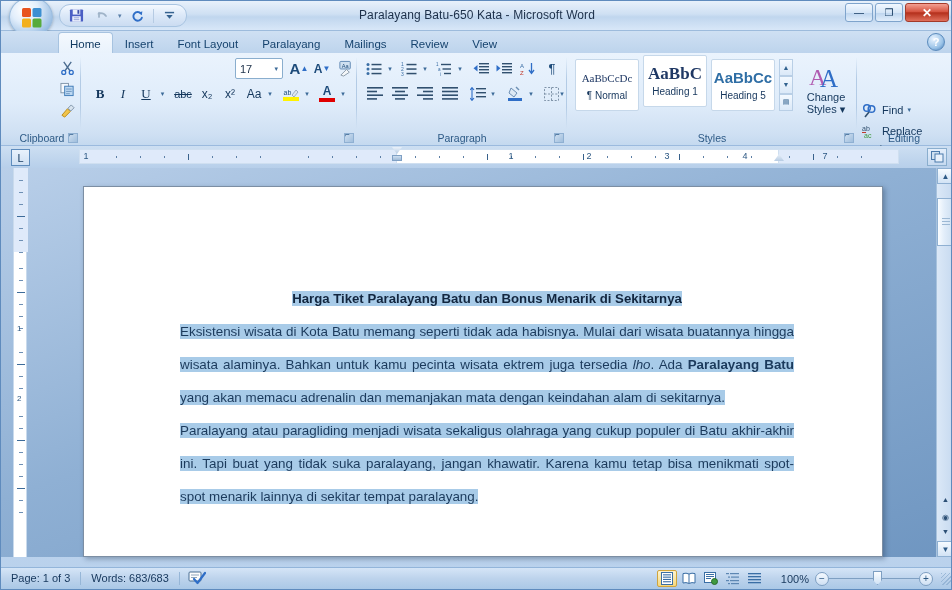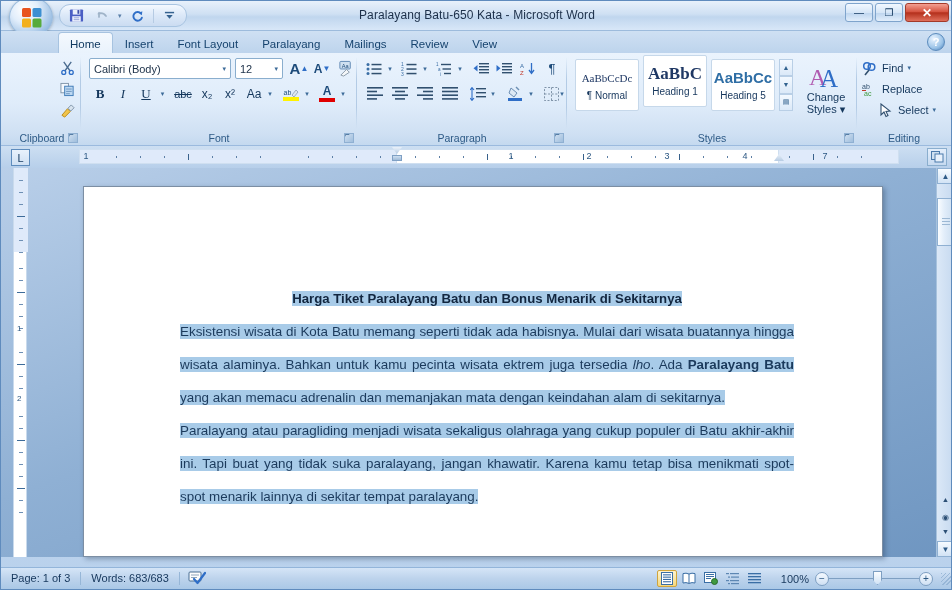--- a/index.html
+++ b/index.html
@@ -135,21 +135,21 @@
     width:64px;height:52px;background:#fff;border:1px solid #c6d8ea;border-radius:2px;
     display:flex;flex-direction:column;align-items:center;justify-content:center;
   }
   .style-tile .samp{ font-size:14px; color:#1f3864; line-height:18px; white-space:nowrap; overflow:hidden; }
   .style-tile .nm{ font-size:10px; color:#16365c; margin-top:3px; }
   .style-scroll{ width:14px;height:52px;display:flex;flex-direction:column; }
   .ss{ flex:1;border:1px solid #b9cfe6;background:linear-gradient(180deg,#f3f9ff,#dbe9f8);
        display:flex;align-items:center;justify-content:center;font-size:7px;color:#32638f; }
   
   #editing{ left:856px; width:94px; }
-  .ed-row{ display:flex; align-items:center; gap:4px; height:20px; padding-left:3px; font-size:11px; color:#14375c; }
+  .ed-row{ display:flex; align-items:center; gap:4px; height:20px; padding-left:3px; font-size:11px; color:#14375c;margin-top:42px; }
 
   
   .rulerbar{
     position:absolute; left:0; top:145px; width:952px; height:22px;
     background:linear-gradient(180deg,#cddff2 0%,#b7cfea 100%);
   }
   .tabsel{
     position:absolute; left:10px; top:3px; width:19px;height:17px;
     background:linear-gradient(180deg,#e9f2fc,#cfe0f3);
     border:1px solid #5e8cbd; display:flex;align-items:center;justify-content:center;
@@ -368,26 +368,22 @@
           </svg>
         </div>
       </div>
       <div class="grp-label">Clipboard</div>
       <div class="dlg"></div>
       <div class="grp-div" style="right:0;"></div>
     </div>
 
     <div class="grp" id="font">
       <div class="grp-body">
-        <div class="cbox" style="position:absolute;left:8px;top:3px;width:142px;height:21px;">
-          <span>Calibri (Body)</span>
-          <span class="carr">▾</span>
-        </div>
         <div class="cbox" style="position:absolute;left:154px;top:3px;width:48px;height:21px;">
-          <span>12</span>
+          <span>17</span>
           <span class="carr">▾</span>
         </div>
         <div class="rbtn" style="position:absolute;left:207px;top:3px;width:22px;height:21px;font-size:15px;">
           <span style="color:#1d4b7a;font-weight:bold;">A</span>
             <sup style="font-size:8px;color:#2f6ec7;">▲</sup>
         </div>
         <div class="rbtn" style="position:absolute;left:230px;top:3px;width:22px;height:21px;font-size:12px;">
           <span style="color:#1d4b7a;font-weight:bold;">A</span>
             <sup style="font-size:8px;color:#2f6ec7;">▼</sup>
         </div>
@@ -416,21 +412,20 @@
             <rect x="0" y="10" width="16" height="4" fill="#fff200"></rect>
           </svg>
         </div>
         <div class="rbtn" style="position:absolute;left:221px;top:28px;width:10px;height:21px;font-size:7px;color:#3d6b99;">▾</div>
         <div class="rbtn" style="position:absolute;left:235px;top:28px;width:22px;height:21px;flex-direction:column;">
           <span style="font-size:12px;font-weight:bold;color:#1d4b7a;line-height:12px;">A</span>
           <span style="display:block;width:16px;height:4px;background:#e00000;margin-top:1px;"></span>
         </div>
         <div class="rbtn" style="position:absolute;left:257px;top:28px;width:10px;height:21px;font-size:7px;color:#3d6b99;">▾</div>
       </div>
-      <div class="grp-label">Font</div>
       <div class="dlg"></div>
       <div class="grp-div" style="right:0;"></div>
     </div>
 
     <div class="grp" id="para">
       <div class="grp-body">
 
         <div class="rbtn" style="position:absolute;left:6px;top:3px;width:22px;height:21px;">
           <svg width="16" height="14" viewBox="0 0 16 14">
             <g fill="#3a6ea5">

